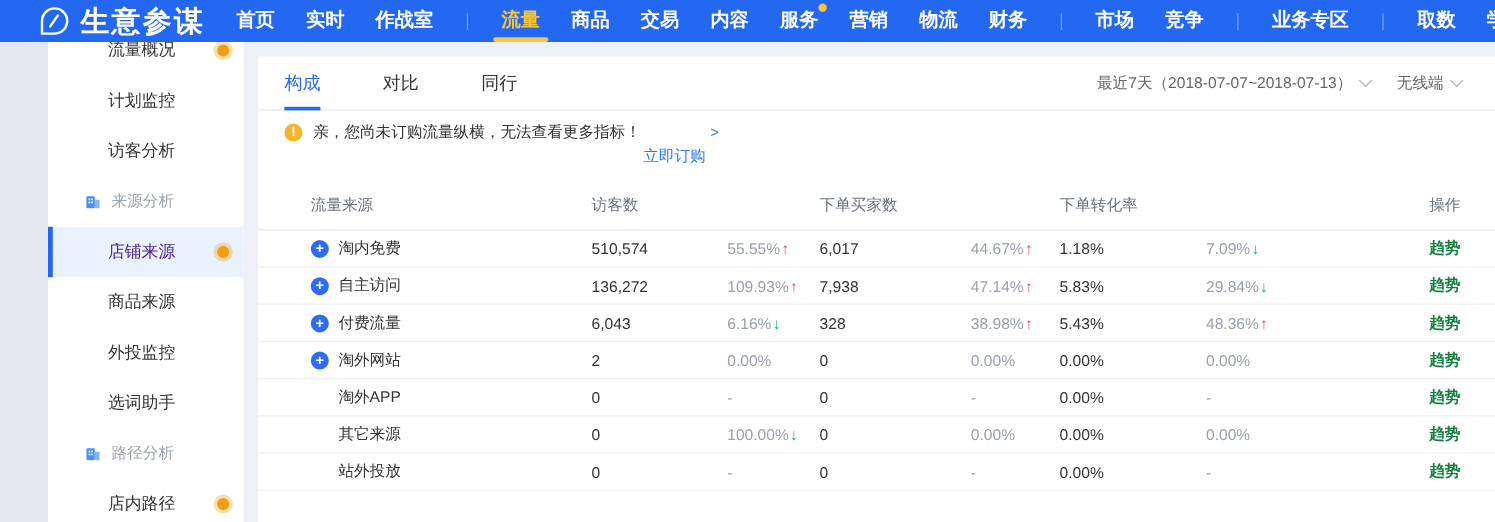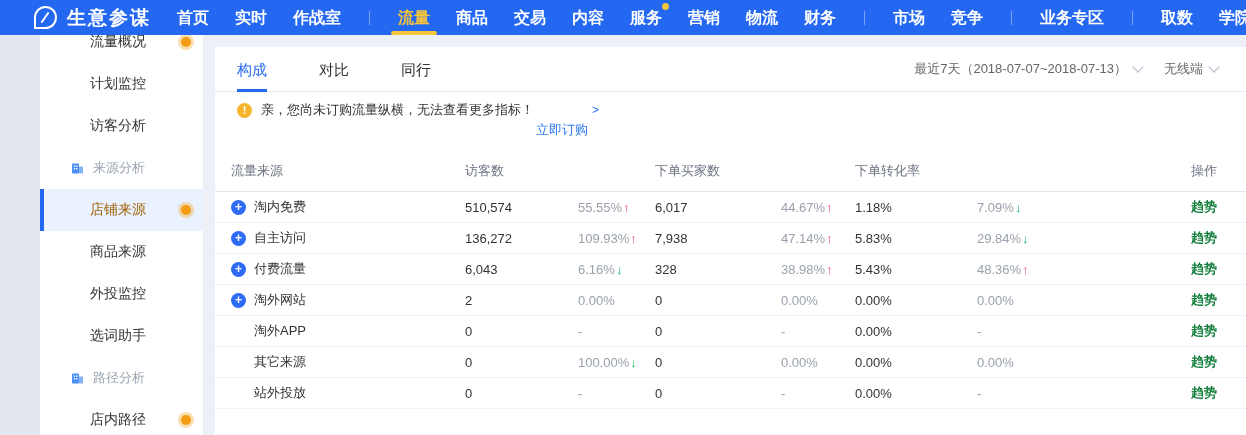--- a/index.html
+++ b/index.html
@@ -12,37 +12,37 @@
   
   .topnav{
     position:absolute;left:0;top:0;width:1246px;height:35px;background:#2468f2;
     display:flex;align-items:center;padding-left:34px;box-sizing:border-box;
     color:#fff;z-index:20;
   }
   .logo{width:23px;height:23px;border:2px solid #fff;border-radius:50% 50% 50% 0;
     position:relative;box-sizing:border-box;flex:none;}
   .logo::after{content:"";position:absolute;left:8px;top:3px;width:2px;height:13px;
     background:#fff;transform:rotate(35deg);border-radius:1px;}
-  .brand{font-size:19px;font-weight:700;margin-left:10px;letter-spacing:2px;white-space:nowrap;text-align:right;}
+  .brand{font-size:24px;font-weight:700;margin-left:10px;letter-spacing:2px;white-space:nowrap;text-align:right;}
   .nav-items{display:flex;align-items:center;gap:26px;margin-left:26px;font-size:16px;font-weight:600;}
   .nav-item{position:relative;height:35px;line-height:35px;cursor:pointer;white-space:nowrap;}
   .nav-item.active{color:#f7c53a;}
   .nav-item.active::after{content:"";position:absolute;left:-7px;right:-7px;bottom:0;height:4px;
     background:#f7c53a;border-radius:2px;}
   .nav-badge{position:absolute;top:3px;right:-7px;width:7px;height:7px;background:#f7c53a;border-radius:50%;}
   .nav-divider{width:1px;height:14px;background:rgba(255,255,255,.4);margin:0 2px;}
   
   .left-rail{position:absolute;left:0;top:35px;width:40px;bottom:0;background:#e2e7f0;}
   .sidebar{position:absolute;left:40px;top:35px;width:163px;bottom:0;background:#fff;overflow:hidden;z-index:5;}
   .side-list{margin-top:-14px;}
   .side-item{position:relative;height:42px;display:flex;align-items:center;padding-left:50px;
     font-size:14px;color:#333;cursor:pointer;box-sizing:border-box;text-align:center;}
   .side-item.section{padding-left:31px;font-size:13px;color:#9aa3b0;cursor:default;}
   .b-icon{margin-right:9px;flex:none;display:inline-flex;}
-  .side-item.active{background:#e9f2fe;color:#a16207;}
+  .side-item.active{background:#e9f2fe;color:#4c1d95;}
   .side-item.active::before{content:"";position:absolute;left:0;top:0;bottom:0;width:4px;background:#2468f2;}
   .side-dot{position:absolute;right:9px;top:50%;margin-top:-8px;width:16px;height:16px;border-radius:50%;
     background:rgba(242,157,19,.33);}
   .side-dot::after{content:"";position:absolute;left:3px;top:3px;width:10px;height:10px;border-radius:50%;background:#f29d13;}
   
   .content{position:absolute;left:215px;top:47px;width:1031px;bottom:0;background:#fff;box-sizing:border-box;}
   .tabbar{height:45px;border-bottom:1px solid #e7e9ee;display:flex;align-items:center;
     padding:0 28px 0 22px;box-sizing:border-box;}
   .tab{font-size:15px;color:#333;margin-right:52px;position:relative;height:45px;line-height:45px;cursor:pointer;}
   .tab.active{color:#2468f2;}
@@ -54,21 +54,21 @@
     border-bottom:1.5px solid #b3bac6;transform:rotate(45deg);margin-left:7px;margin-top:-4px;}
   .notice{margin:6px 0 0 22px;display:flex;align-items:center;font-size:13px;color:#333;height:24px;}
   .notice-icon{width:15px;height:15px;border-radius:50%;background:#f7b52c;color:#fff;font-size:11px;
     font-weight:700;text-align:center;line-height:15px;margin-right:9px;flex:none;}
   .notice-link{color:#2e7bf4;cursor:pointer;margin-left:2px;margin-top:40px;}
   .notice-arrow{color:#2e7bf4;margin-left:4px;font-size:12px;}
   
   .table{margin-top:28px;}
   .trow{display:grid;grid-template-columns:250px 113px 77px 126px 74px 122px 71px 1fr;
     align-items:center;height:31px;border-bottom:1px solid #eef1f5;padding-right:29px;
-    box-sizing:border-box;font-size:13px;color:#333;}
+    box-sizing:border-box;font-size:13px;color:#333;padding-left:28px;}
   .trow.thead{height:42px;color:#6b7280;border-bottom:1px solid #e3e6eb;}
   .cell-r{text-align:left;}
   .chg{color:#9aa1ad;}
   .arr{font-weight:700;margin-left:1px;font-size:13px;}
   .arr.up{color:#f4486b;}
   .arr.down{color:#0fbf62;}
   .src{display:flex;align-items:center;padding-left:16px;}
   .expand{width:15px;height:15px;border-radius:50%;background:#2f6cf6;color:#fff;font-size:12px;
     line-height:14px;text-align:center;margin-right:8px;cursor:pointer;flex:none;font-weight:700;}
   .expand.invisible{visibility:hidden;}

